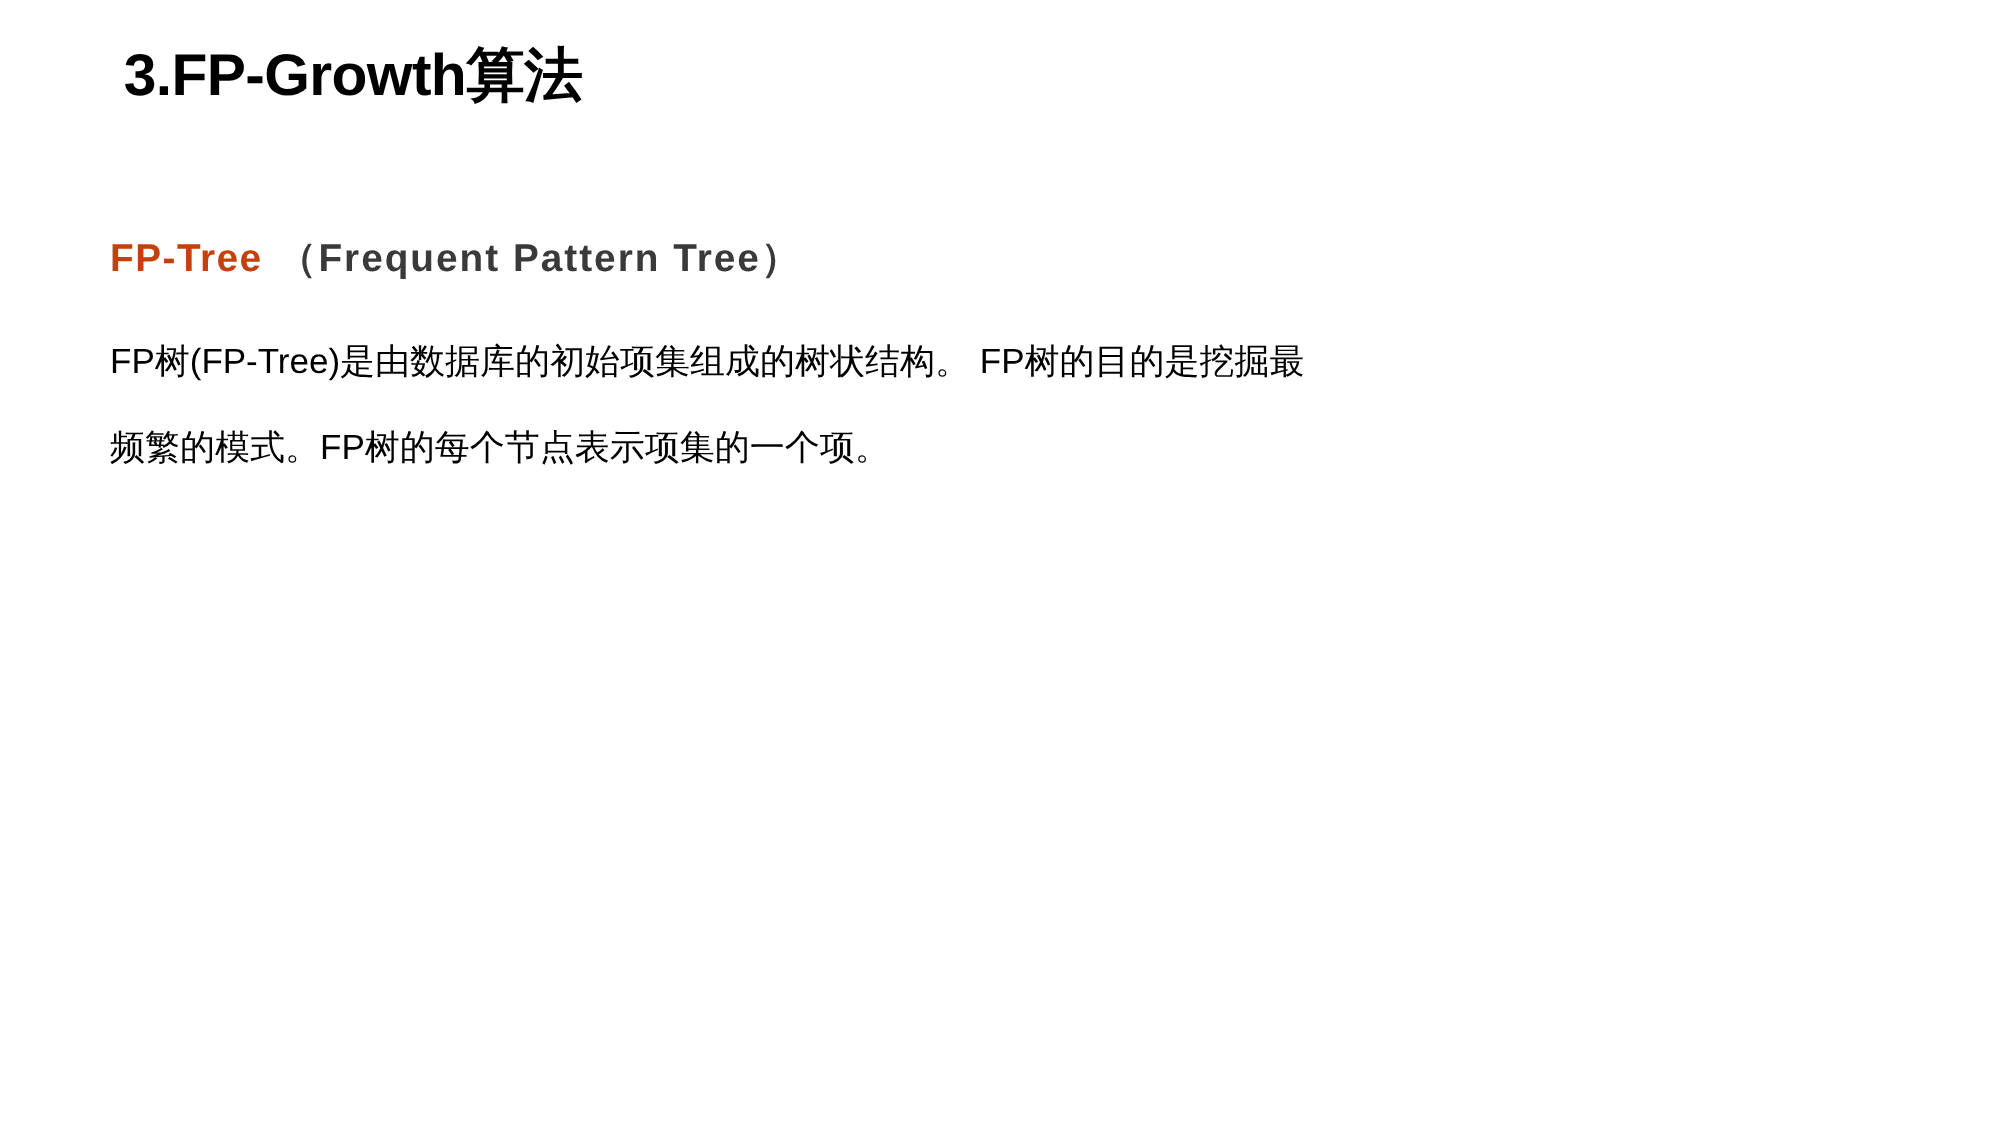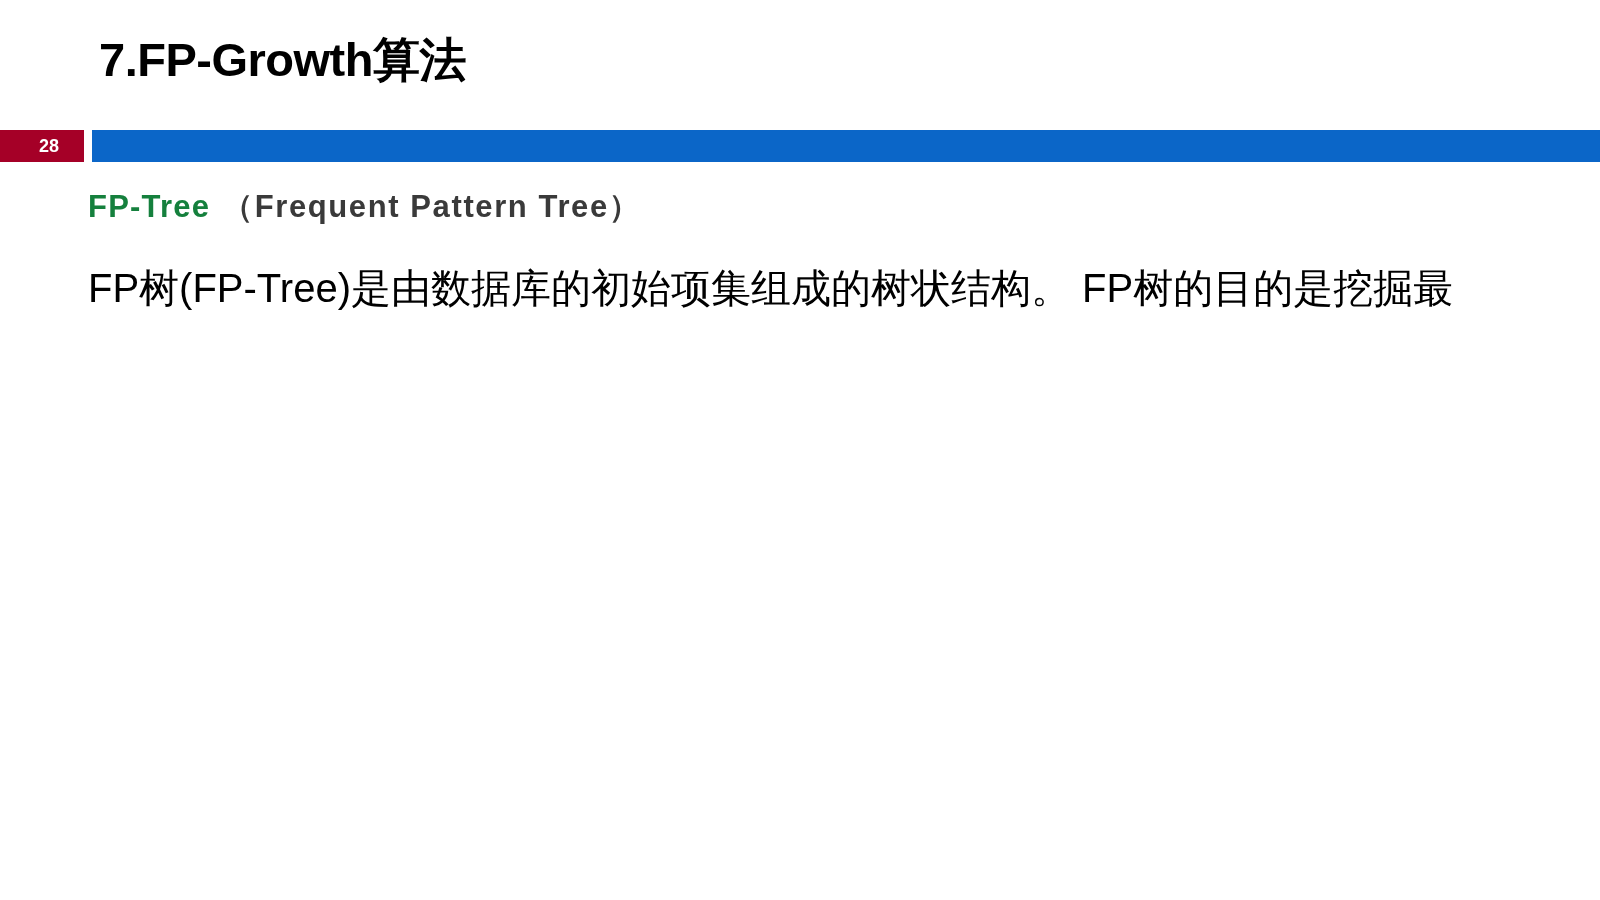--- a/index.html
+++ b/index.html
@@ -82,57 +82,52 @@
   .section-heading {
     font-size: 31px;
     line-height: 1.35;
     font-weight: bold;
     color: #1a1a1a;
     letter-spacing: 1.2px;
     margin-bottom: 26px;
     white-space: nowrap;
   }
   .section-heading .heading-main {
-    color: #15803d;
+    color: #c2410c;
   }
   .section-heading .heading-paren {
     color: #3A3A3A;
     margin-left: 12px;
     letter-spacing: 1.6px;
   }
 
   .body-block {
-    font-size: 40px;
+    font-size: 28px;
     color: #000000;
     line-height: 69px;
     letter-spacing: 0px;
   }
   .body-line {
     white-space: nowrap;
   }
 </style>
 </head>
 <body>
 
 <div class="slide">
 
-  <div class="slide-title">7.FP-Growth算法</div>
+  <div class="slide-title">3.FP-Growth算法</div>
 
-  <div class="accent-rule">
-    <div class="page-badge">
-      <div class="page-badge-number">28</div>
-    </div>
-    <div class="accent-bar"></div>
-  </div>
 
   <div class="content">
 
     <div class="section-heading">
       <span class="heading-main">FP-Tree</span><span class="heading-paren">（Frequent Pattern Tree）</span>
     </div>
 
     <div class="body-block">
       <div class="body-line">FP树(FP-Tree)是由数据库的初始项集组成的树状结构。 FP树的目的是挖掘最</div>
+      <div class="body-line">频繁的模式。FP树的每个节点表示项集的一个项。</div>
     </div>
 
   </div>
 
 </div>
 
 </body></html>

